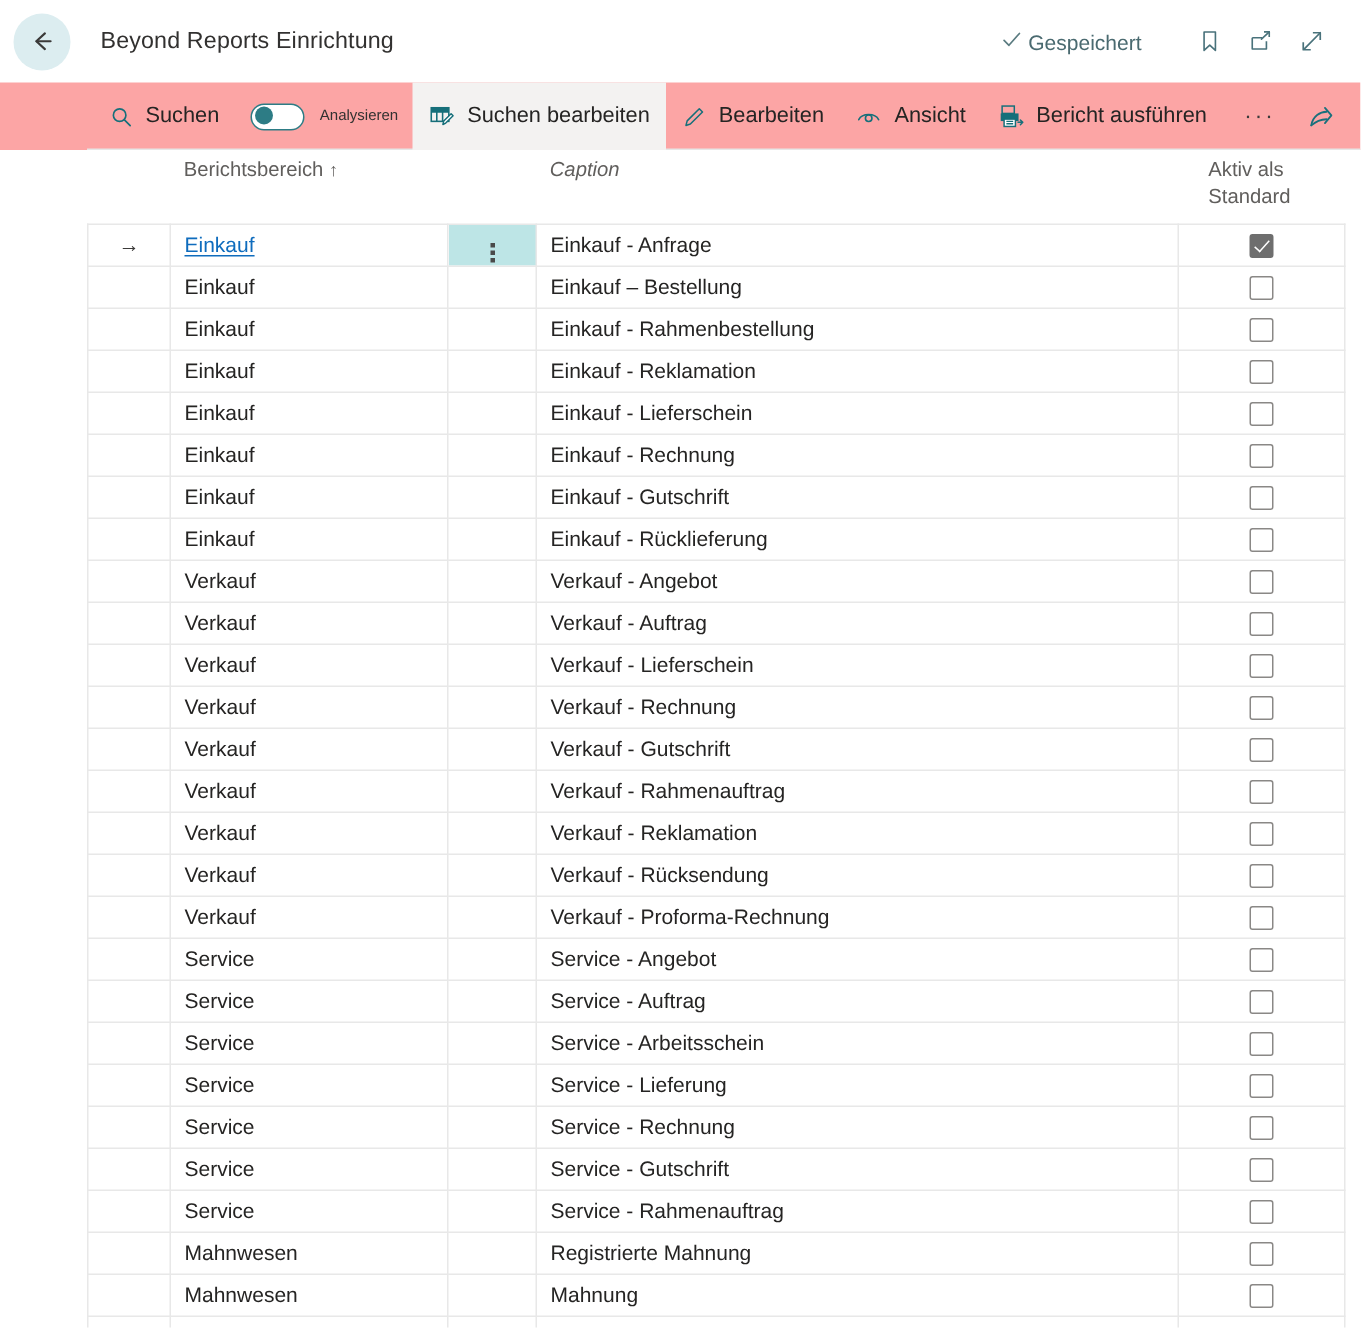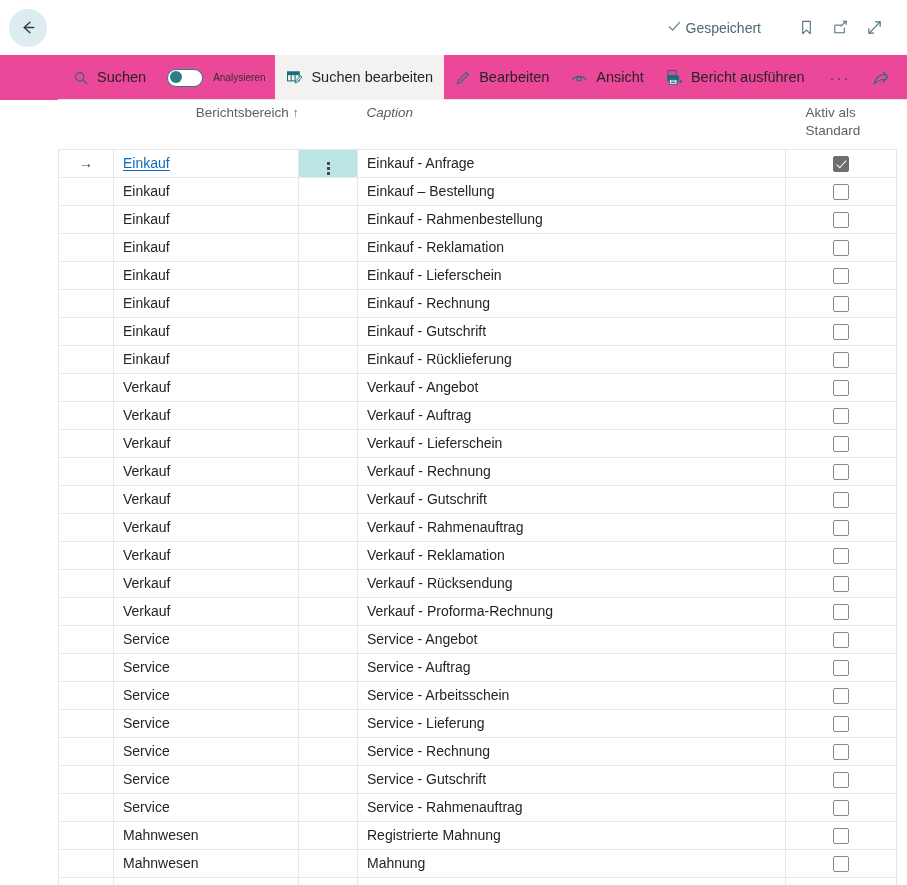--- a/index.html
+++ b/index.html
@@ -61,21 +61,21 @@
     color: #49727b;
   }
 
   
   .cmdbar {
     position: relative;
     height: 45px;
     display: flex;
     align-items: stretch;
     padding-left: 62px;
-    background: #ec4899;
+    background: #fca5a5;
   }
   .cmdbar::after {
     content: "";
     position: absolute;
     left: 58px; right: 0; bottom: 0;
     height: 1px;
     background: #e6e6e6;
   }
   .cmd {
     display: flex;
@@ -156,21 +156,21 @@
     font-weight: normal;
     color: #605e5c;
     font-size: 13.5px;
     text-align: left;
     vertical-align: top;
     padding: 4px 0 9px 0;
     border: none;
     background: #ffffff;
     line-height: 1.33;
   }
-  .grid thead th.h-area { padding-left: 9px; text-align: right; }
+  .grid thead th.h-area { padding-left: 9px; }
   .grid thead th.h-cap  { padding-left: 9px; font-style: italic; }
   .grid thead th.h-chk  { padding-left: 20px; }
   .sort-arrow { font-size: 12px; color: #605e5c; }
 
   .grid tbody td {
     height: 28px;
     border: 1px solid #e8e8e8;
     padding: 0 9px;
     color: #252423;
     white-space: nowrap;
@@ -239,20 +239,21 @@
 
 <div class="titlebar">
   <div class="back-btn">
     <span>
       <svg width="19" height="19" viewBox="0 0 20 20" fill="none" aria-hidden="true">
         <path d="M11.5 4.5 L5.5 10 L11.5 15.5" stroke="#3b3a39" stroke-width="1.5" fill="none" stroke-linecap="round" stroke-linejoin="round"></path>
         <path d="M5.7 10 H15.5" stroke="#3b3a39" stroke-width="1.5" stroke-linecap="round"></path>
       </svg>
     </span>
   </div>
+  <div class="page-title">Beyond Reports Einrichtung</div>
 
   <div class="titlebar-right">
     <div class="saved-status">
       <span>
         <svg width="13" height="13" viewBox="0 0 14 14" fill="none" aria-hidden="true">
           <path d="M1.5 7.5 L5 11 L12.5 2.5" stroke="#5a7b80" stroke-width="1.2" fill="none" stroke-linecap="round" stroke-linejoin="round"></path>
         </svg>
       </span>
       <span class="lbl">Gespeichert</span>
     </div>

